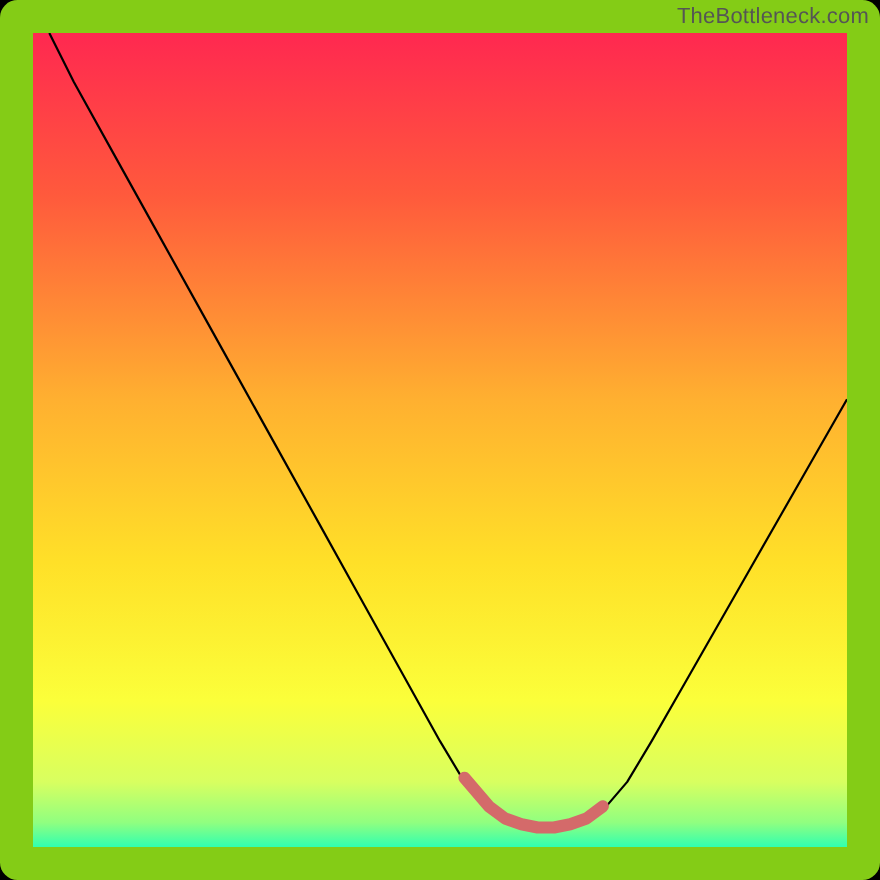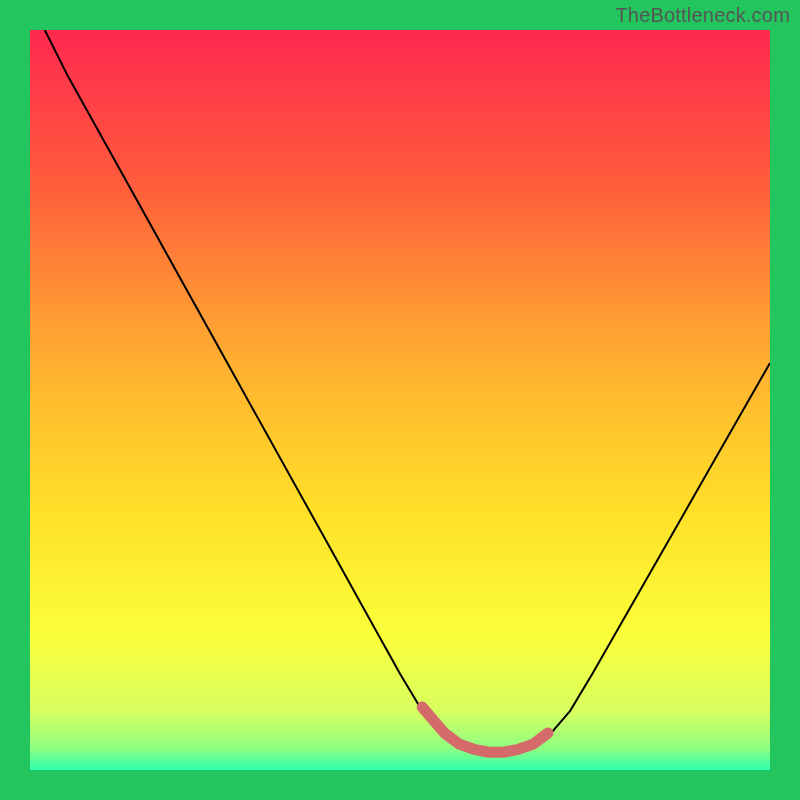--- a/index.html
+++ b/index.html
@@ -8,21 +8,22 @@
     background: #000;
     width: 800px;
     height: 800px;
     overflow: hidden;
     font-family: Arial, sans-serif;
   }
   .container {
     position: relative;
     width: 800px;
     height: 800px;
-    background: #22c55e;
+    background: #84cc16;
+    border-radius: 16px;
   }
   .watermark {
     position: absolute;
     top: 4px;
     right: 10px;
     color: #555;
     font-size: 20px;
     font-weight: 500;
     z-index: 10;
     letter-spacing: 0.2px;

